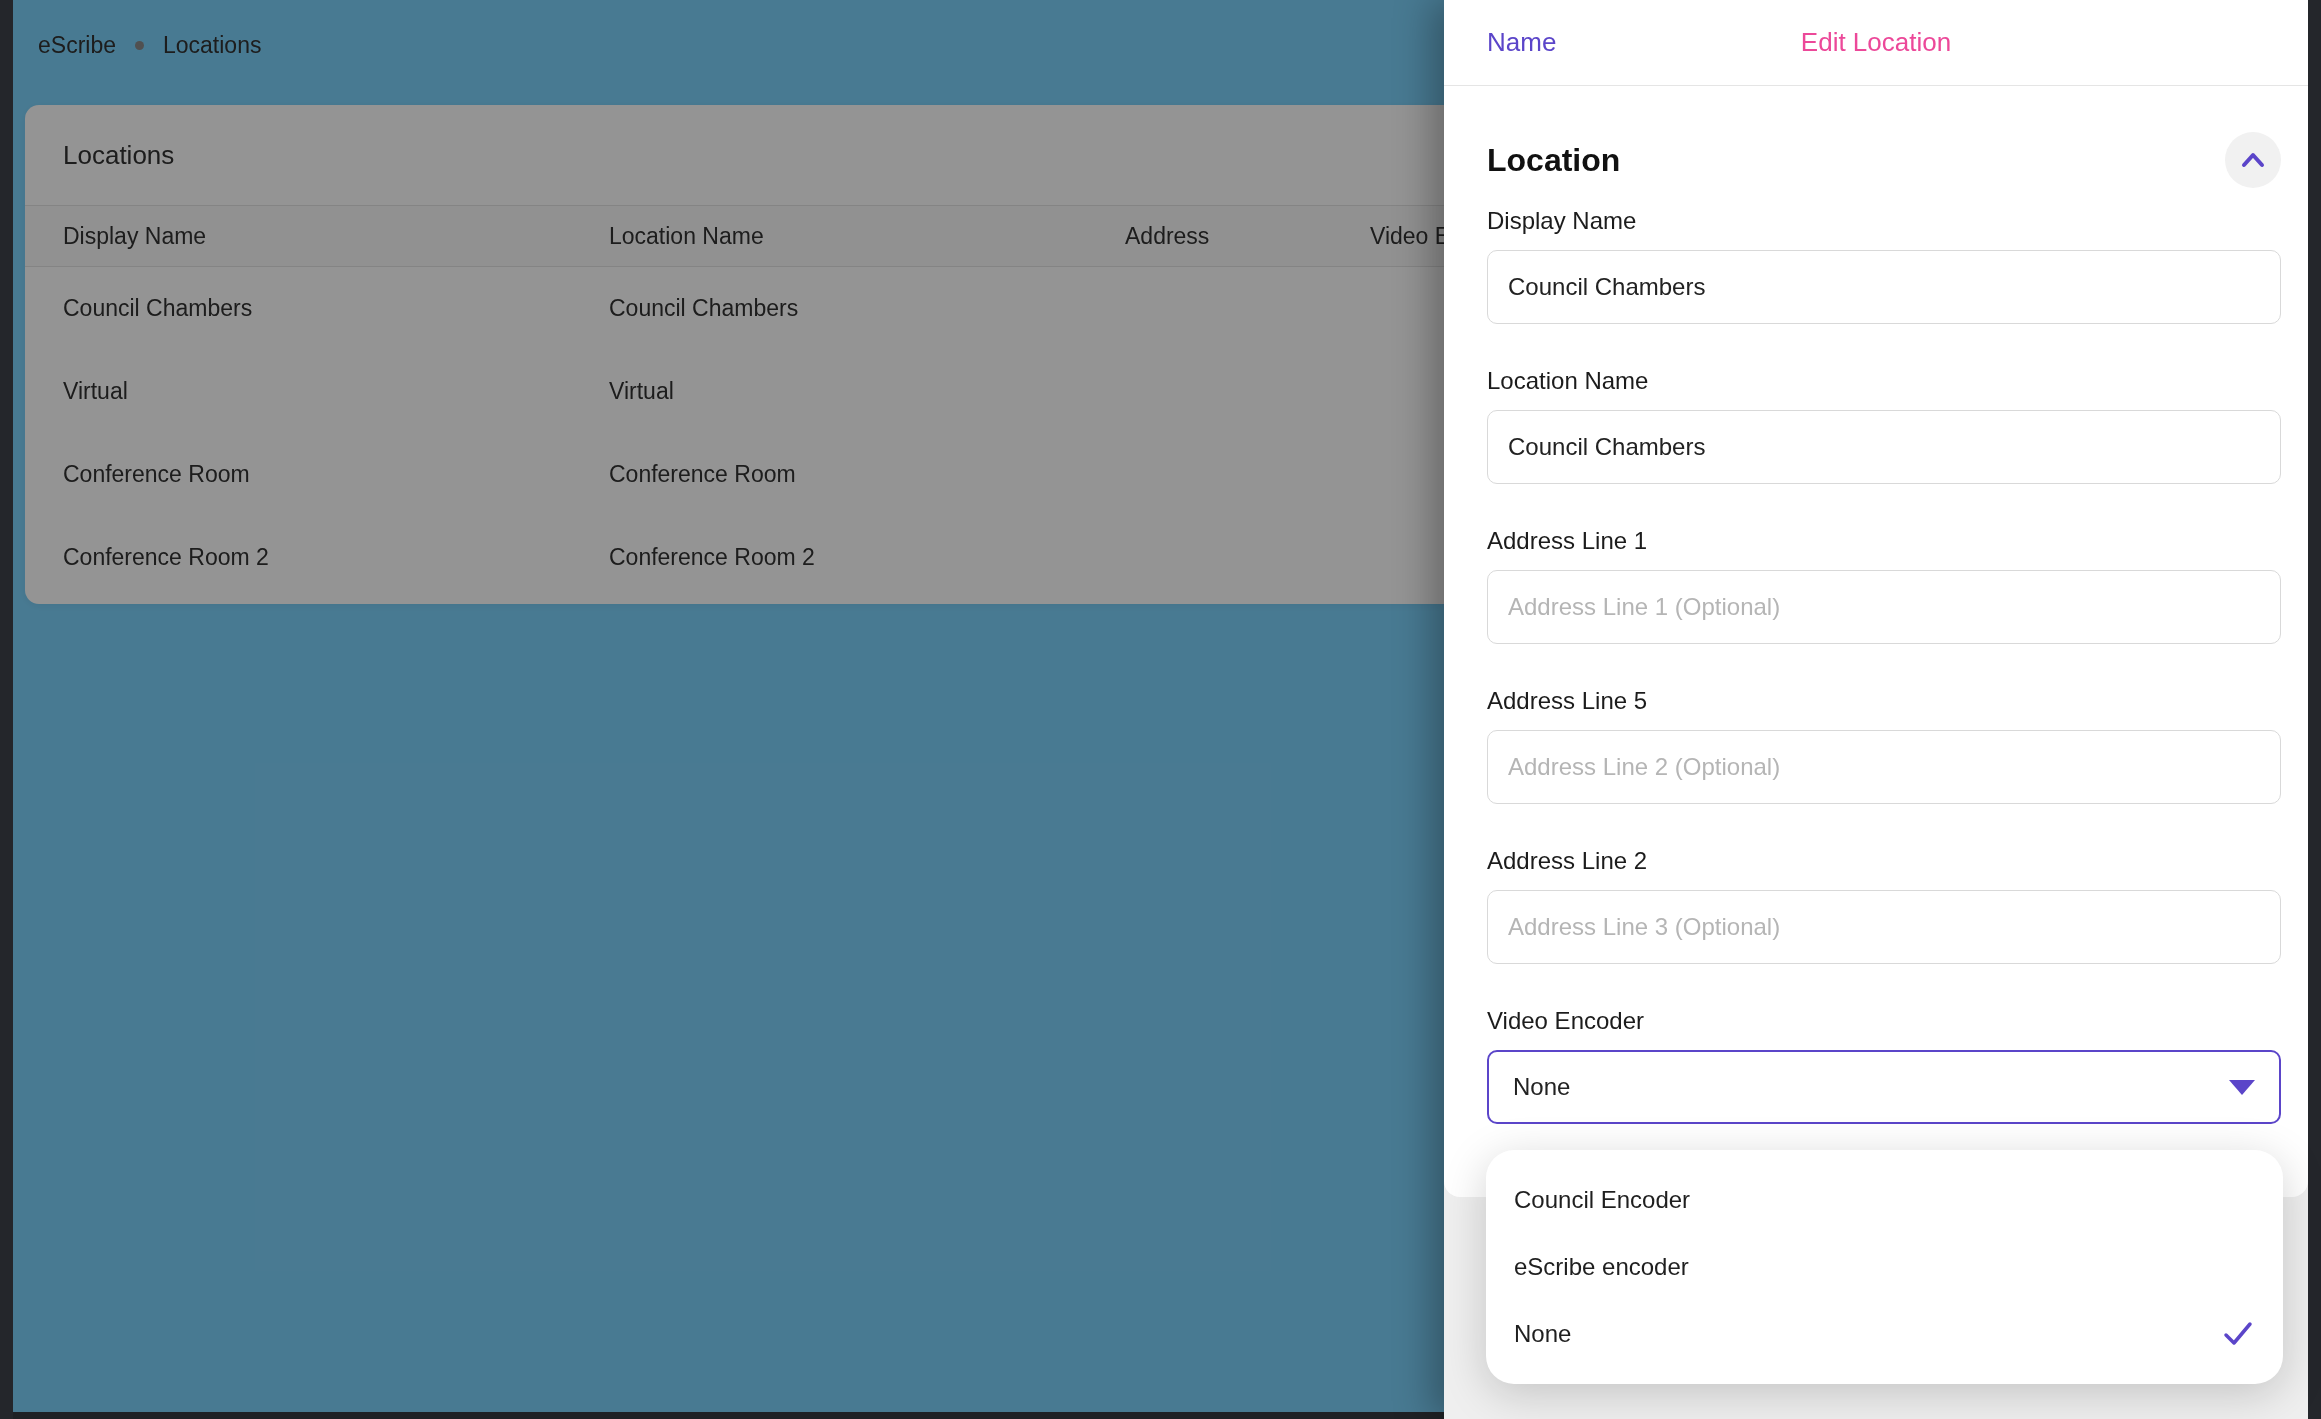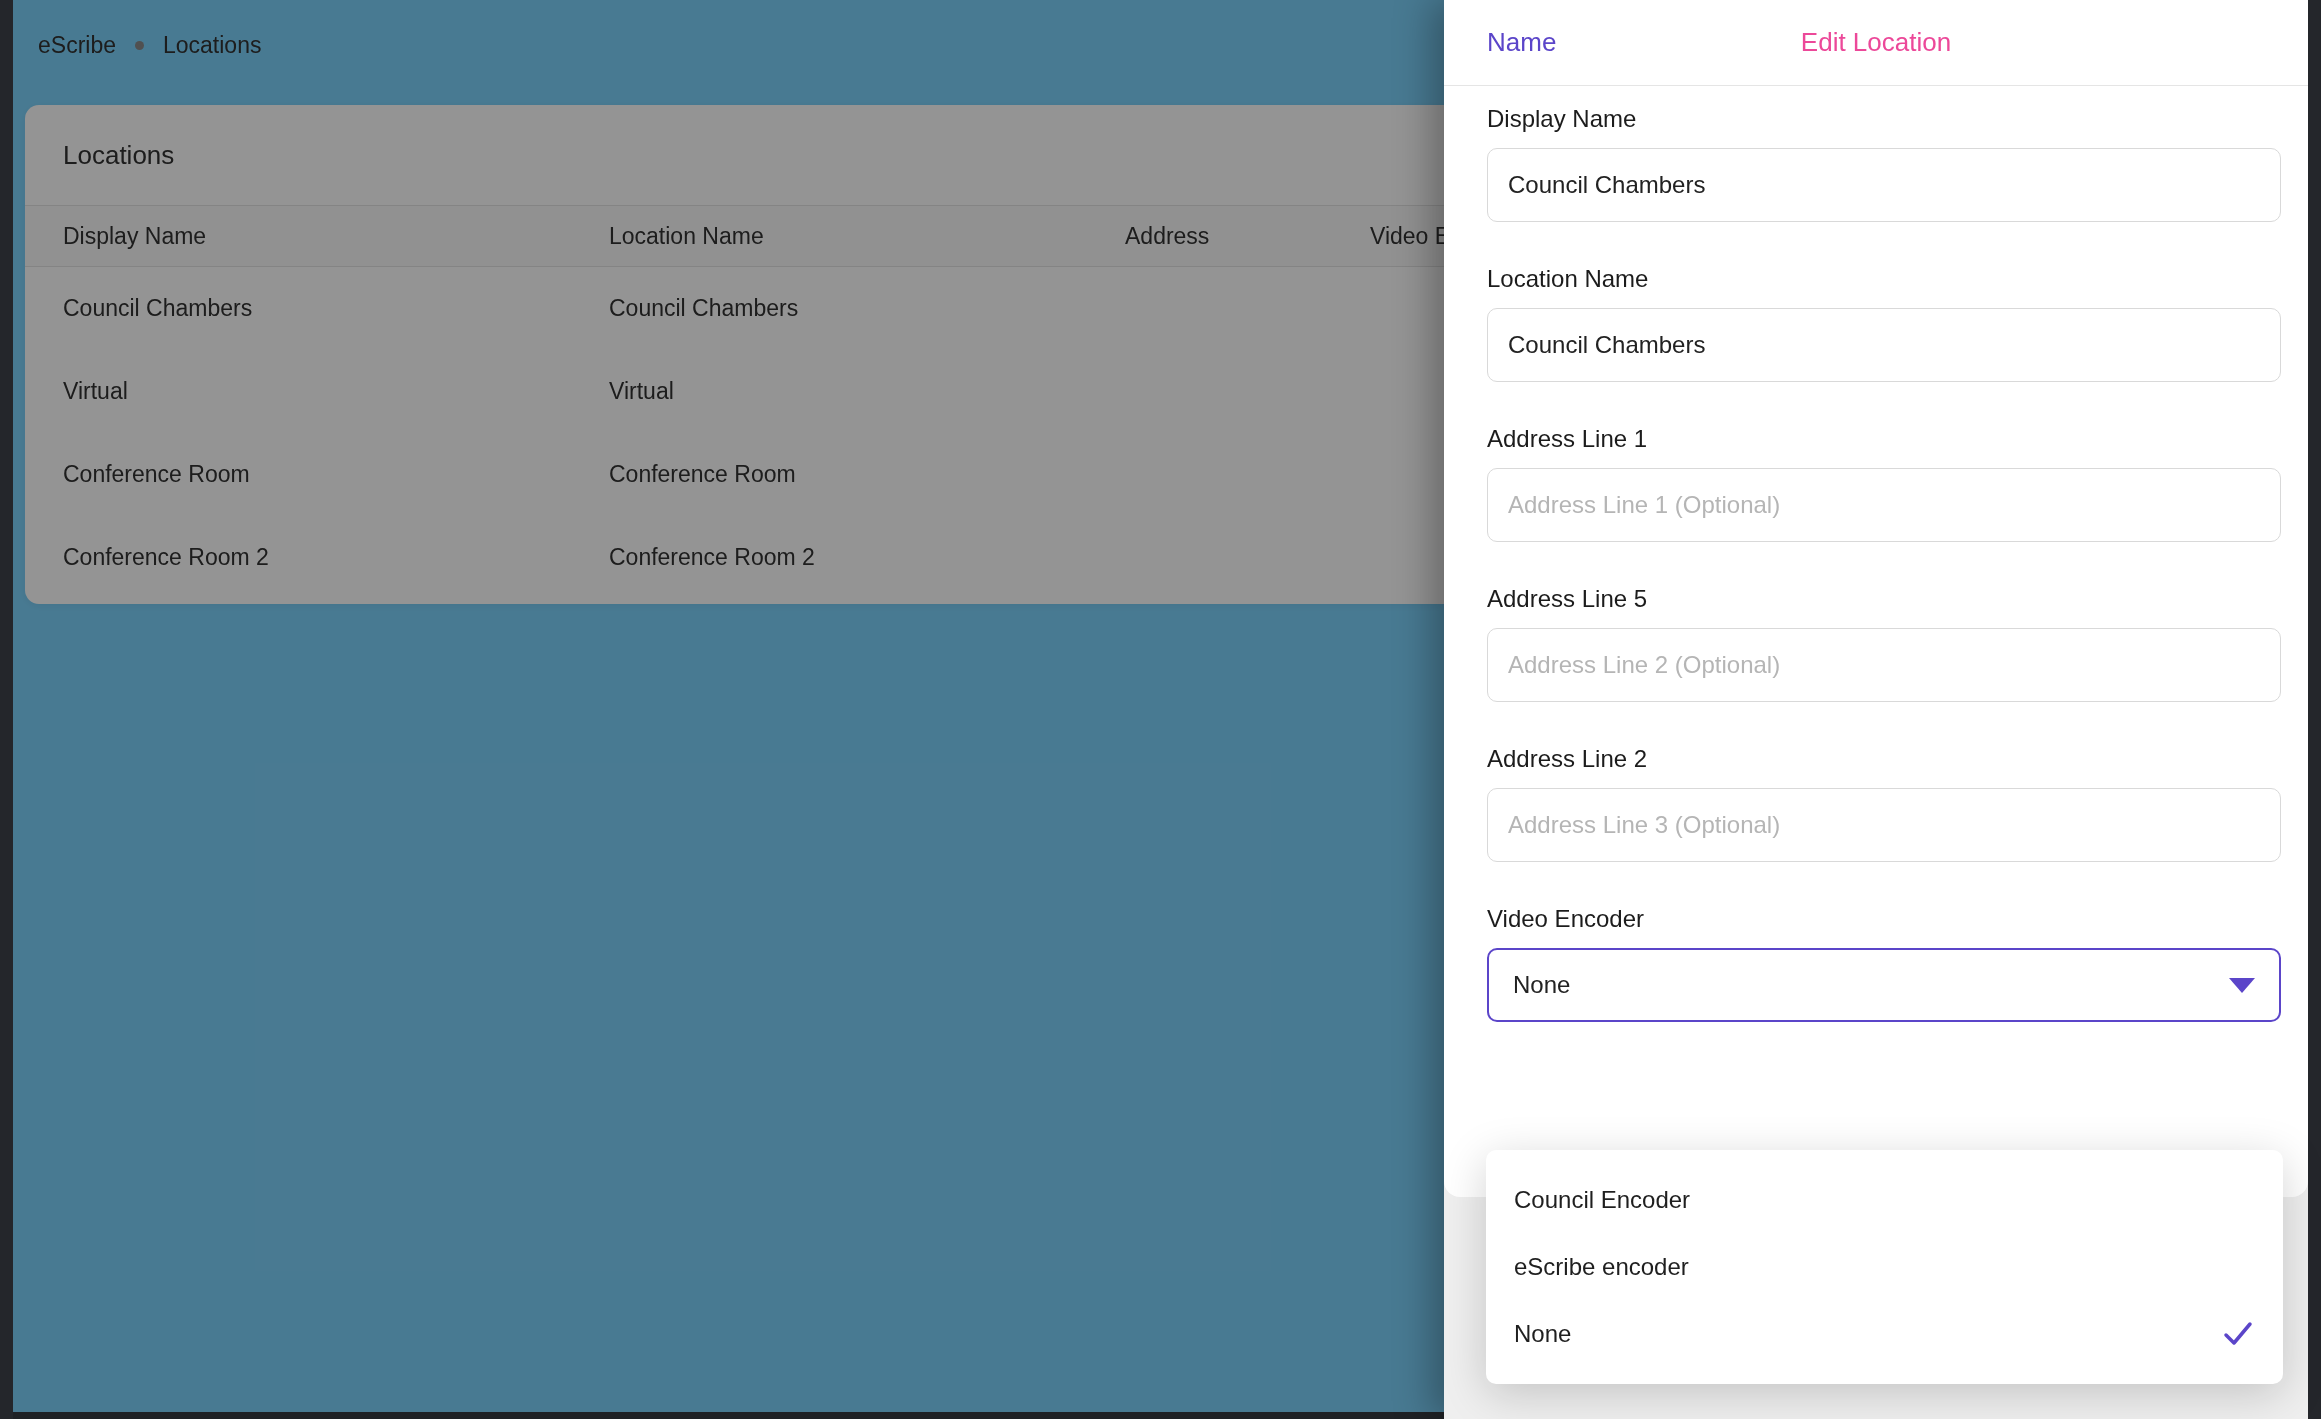--- a/index.html
+++ b/index.html
@@ -59,21 +59,21 @@
 
   .field.ve { margin-top:10px; }
   .select { width:794px; height:74px; border:2px solid var(--accent); border-radius:10px; background:#fff;
             display:flex; align-items:center; padding:0 24px; cursor:pointer; margin-bottom:0; }
   .select .sel-value { font-size:24px; color:#222; }
   .tri-down { margin-left:auto; width:0; height:0; border-left:13px solid transparent;
               border-right:13px solid transparent; border-top:15px solid var(--accent); }
 
   
   .menu { position:absolute; left:42px; top:1150px; width:797px; height:234px; background:#fff;
-          border-radius:10px; box-shadow:0 10px 45px rgba(0,0,0,.18); padding:16px 0; z-index:5; }
+          border-radius:28px; box-shadow:0 10px 45px rgba(0,0,0,.18); padding:16px 0; z-index:5; }
   .menu-item { height:67px; display:flex; align-items:center; padding:0 28px; font-size:24px; color:#1f1f1f; cursor:pointer; }
   .menu-item .check { margin-left:auto; display:flex; align-items:center; }
 
   :root { --accent:#5b45c9; }
 </style>
 </head>
 <body>
 
 <div class="stage">
 
@@ -126,20 +126,30 @@
 
   <div class="backdrop"></div>
 
   <div class="panel">
     <div class="panel-header">
       <div class="panel-title">Edit Location</div>
       <button class="close-btn">Name</button>
     </div>
 
     <div class="panel-body">
+      <div class="section-head">
+        <div class="section-title">Location</div>
+        <button class="collapse-btn">
+          <span style="display:flex;">
+            <svg width="30" height="22" viewBox="0 0 30 22">
+                <polyline points="6,16 15,6 24,16" fill="none" stroke="#5b45c9" stroke-width="4" stroke-linecap="round" stroke-linejoin="round"></polyline>
+              </svg>
+          </span>
+        </button>
+      </div>
 
       <div class="field">
         <label class="flabel">Display Name</label>
         <input class="finput" type="text" value="Council Chambers" style="">
       </div>
 
       <div class="field">
         <label class="flabel">Location Name</label>
         <input class="finput" type="text" value="Council Chambers" style="">
       </div>

